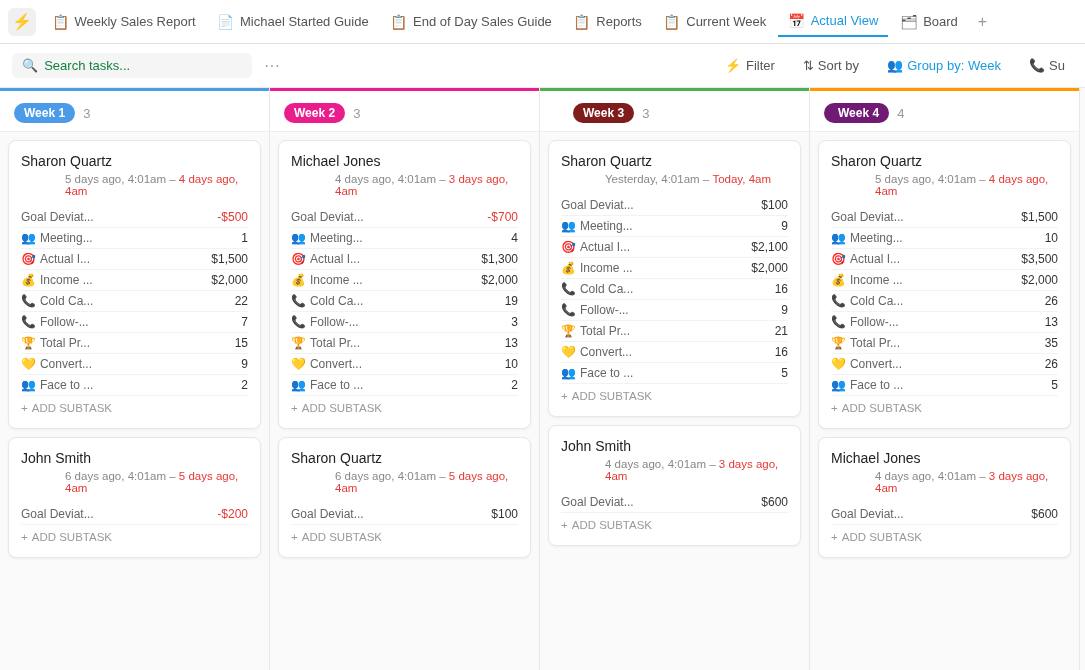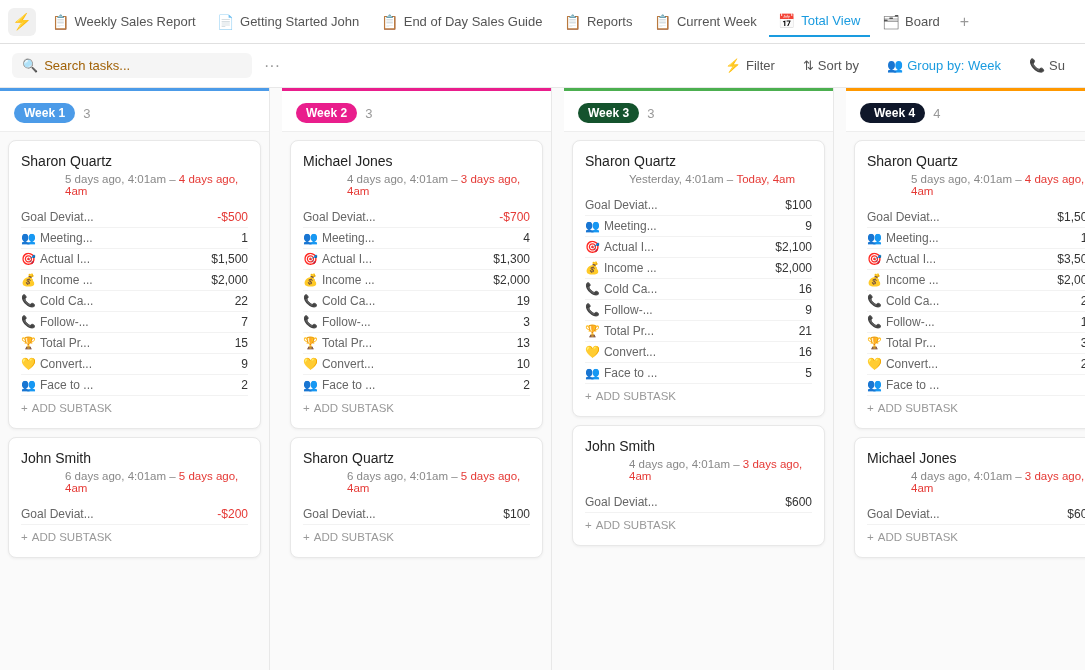--- a/index.html
+++ b/index.html
@@ -40,21 +40,21 @@
     .toolbar-actions { display: flex; align-items: center; gap: 12px; }
     .toolbar-btn {
       display: flex; align-items: center; gap: 4px;
       cursor: pointer; color: #555; font-size: 13px; padding: 4px 8px; border-radius: 4px;
     }
     .toolbar-btn.active { color: #1a9bdf; }
     .three-dots { color: #999; cursor: pointer; font-size: 16px; padding: 0 4px; }
 
     
     .board {
-      display: flex; gap: 12px;
+      display: flex; gap: 0;
       padding: 0; overflow-x: auto;
       height: calc(670px - 88px);
       background: #fafafa;
     }
     .column {
       min-width: 270px; max-width: 270px;
       display: flex; flex-direction: column;
       border-right: 1px solid #e8e8e8;
       background: #fafafa;
     }
@@ -101,49 +101,49 @@
 <div class="tab-bar">
   <div class="app-icon">
     <span style="font-size:16px;">⚡</span>
   </div>
   <div class="tab">
     <span class="tab-icon">📋</span>
     <span>Weekly Sales Report</span>
   </div>
   <div class="tab">
     <span class="tab-icon">📄</span>
-    <span>Getting Started John</span>
+    <span>Michael Started Guide</span>
   </div>
   <div class="tab">
     <span class="tab-icon">📋</span>
     <span>End of Day Sales Guide</span>
   </div>
   <div class="tab">
     <span class="tab-icon">📋</span>
     <span>Reports</span>
   </div>
   <div class="tab">
     <span class="tab-icon">📋</span>
     <span>Current Week</span>
   </div>
   <div class="tab active">
     <span class="tab-icon">📅</span>
-    <span>Total View</span>
+    <span>Actual View</span>
   </div>
   <div class="tab">
     <span class="tab-icon">🗂</span>
     <span>Board</span>
   </div>
   <div class="tab-plus">+</div>
 </div>
 
 <div class="toolbar">
   <div class="search-box">
     <span style="color:#aaa;">🔍</span>
-    <span style="color:#a16207;">Search tasks...</span>
+    <span style="color:#15803d;">Search tasks...</span>
   </div>
   <span class="three-dots">···</span>
   <div class="toolbar-spacer"></div>
   <div class="toolbar-actions">
     <div class="toolbar-btn">
       <span>⚡</span>
       <span>Filter</span>
     </div>
     <div class="toolbar-btn">
       <span>⇅</span>
@@ -340,21 +340,21 @@
           </div>
           <div class="add-subtask">
             <span>+</span> 
             <span>ADD SUBTASK</span>
           </div>
         </div>
       </div>
     </div>
     <div class="column" style="border-top-color: rgb(76, 175, 80);">
       <div class="column-header" style="border-top-color: rgb(76, 175, 80);">
-        <span class="week-badge" style="background: #14532d;">Week 3</span>
+        <span class="week-badge" style="background: #7f1d1d; margin-left: 19px;">Week 3</span>
         <span class="count-badge">3</span>
       </div>
       <div class="column-body">
         <div class="card">
           <div class="card-name">Sharon Quartz</div>
           <div class="card-date"><span>Yesterday, 4:01am – </span><span class="today">Today, 4am</span></div>
           <div class="card-row">
             <span class="card-row-label">
               <span>Goal Deviat...</span>
             </span>
@@ -432,21 +432,21 @@
           </div>
           <div class="add-subtask">
             <span>+</span> 
             <span>ADD SUBTASK</span>
           </div>
         </div>
       </div>
     </div>
     <div class="column" style="border-top-color: rgb(255, 152, 0);">
       <div class="column-header" style="border-top-color: rgb(255, 152, 0);">
-        <span class="week-badge" style="background: #0f172a; padding-left: 14px;">Week 4</span>
+        <span class="week-badge" style="background: #701a75; padding-left: 14px;">Week 4</span>
         <span class="count-badge">4</span>
       </div>
       <div class="column-body">
         <div class="card">
           <div class="card-name">Sharon Quartz</div>
           <div class="card-date"><span>5 days ago, 4:01am – </span><span class="overdue">4 days ago, 4am</span></div>
           <div class="card-row">
             <span class="card-row-label">
               <span>Goal Deviat...</span>
             </span>

